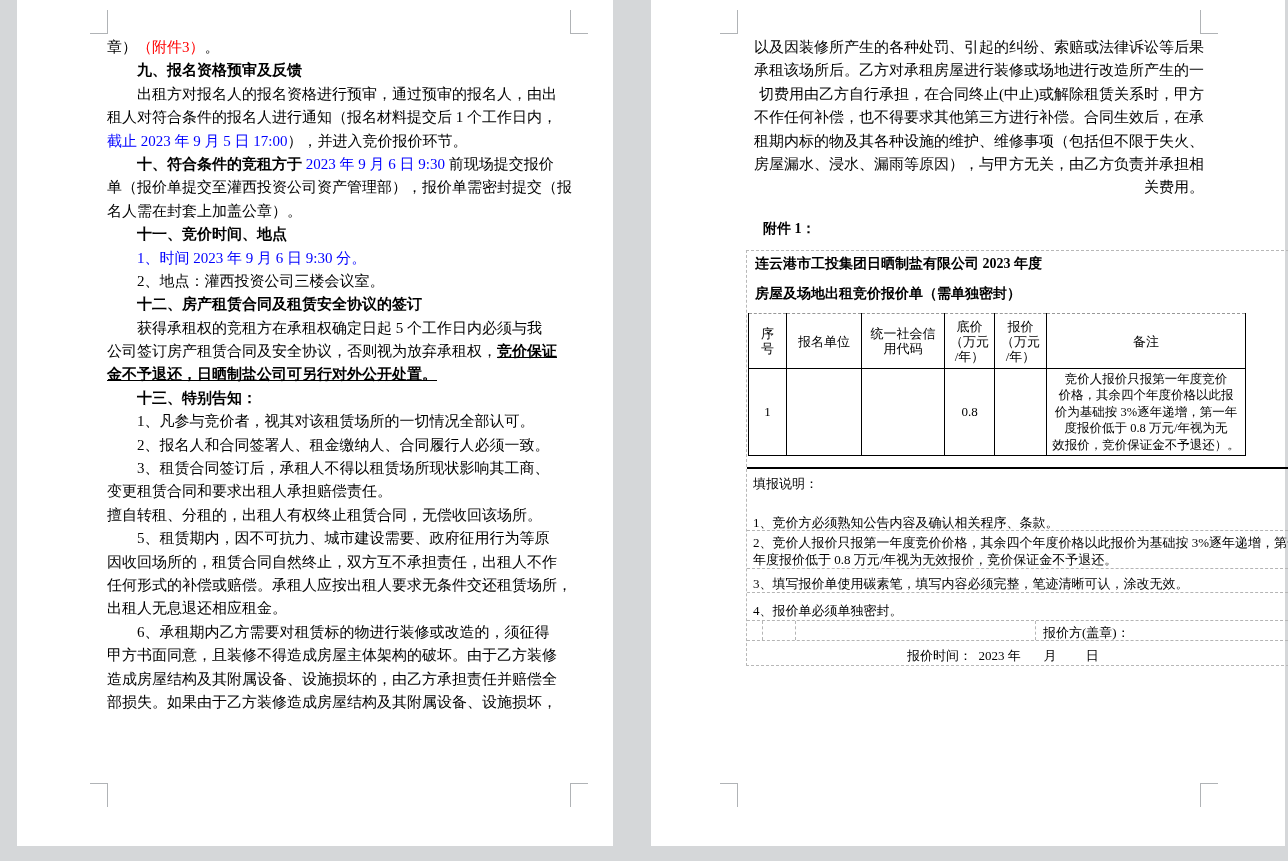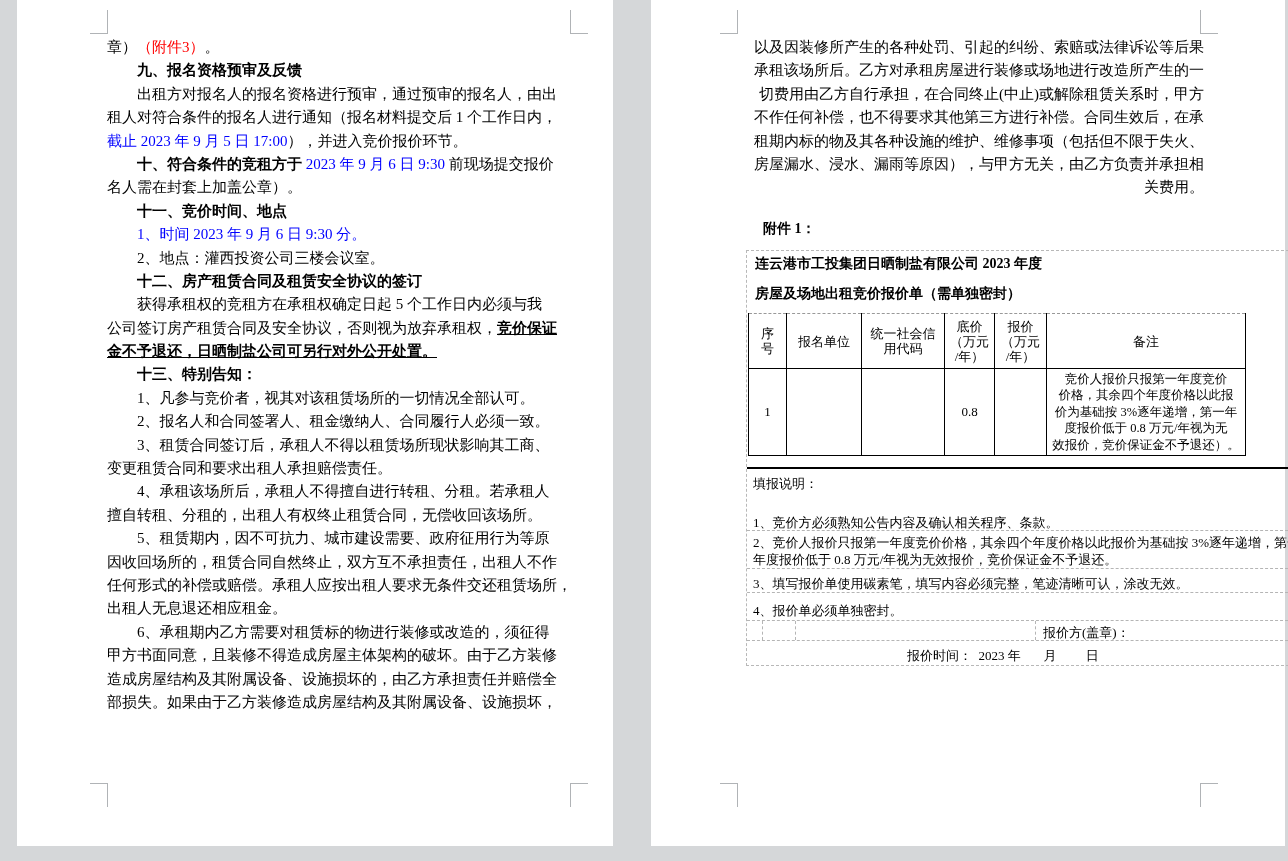--- a/index.html
+++ b/index.html
@@ -65,34 +65,34 @@
     <div class="mark bl" style="left:73px;top:783px;"></div>
     <div class="mark br" style="left:553px;top:783px;"></div>
 
     <div class="lines">
       <div class="ln"><span>章）</span><span class="red">（附件3）</span><span>。</span></div>
       <div class="ln ind b">九、报名资格预审及反馈</div>
       <div class="ln ind">出租方对报名人的报名资格进行预审，通过预审的报名人，由出</div>
       <div class="ln">租人对符合条件的报名人进行通知（报名材料提交后 1 个工作日内，</div>
       <div class="ln"><span class="blue">截止 2023 年 9 月 5 日 17:00</span><span>），并进入竞价报价环节。</span></div>
       <div class="ln ind"><span class="b">十、符合条件的竞租方于</span><span class="blue"> 2023 年 9 月 6 日 9:30 </span><span>前现场提交报价</span></div>
+      <div class="ln">单（报价单提交至灌西投资公司资产管理部），报价单需密封提交（报</div>
       <div class="ln">名人需在封套上加盖公章）。</div>
       <div class="ln ind b">十一、竞价时间、地点</div>
       <div class="ln ind blue">1、时间 2023 年 9 月 6 日 9:30 分。</div>
       <div class="ln ind">2、地点：灌西投资公司三楼会议室。</div>
       <div class="ln ind b">十二、房产租赁合同及租赁安全协议的签订</div>
       <div class="ln ind">获得承租权的竞租方在承租权确定日起 5 个工作日内必须与我</div>
       <div class="ln"><span>公司签订房产租赁合同及安全协议，否则视为放弃承租权，</span><span class="bu">竞价保证</span></div>
       <div class="ln bu">金不予退还，日晒制盐公司可另行对外公开处置。</div>
       <div class="ln ind b">十三、特别告知：</div>
       <div class="ln ind">1、凡参与竞价者，视其对该租赁场所的一切情况全部认可。</div>
       <div class="ln ind">2、报名人和合同签署人、租金缴纳人、合同履行人必须一致。</div>
       <div class="ln ind">3、租赁合同签订后，承租人不得以租赁场所现状影响其工商、</div>
       <div class="ln">变更租赁合同和要求出租人承担赔偿责任。</div>
-      <div class="ln ind">4、承租该场所后，承租人不得擅自进行转租、分租。若承租人</div>
       <div class="ln">擅自转租、分租的，出租人有权终止租赁合同，无偿收回该场所。</div>
       <div class="ln ind">5、租赁期内，因不可抗力、城市建设需要、政府征用行为等原</div>
       <div class="ln">因收回场所的，租赁合同自然终止，双方互不承担责任，出租人不作</div>
       <div class="ln">任何形式的补偿或赔偿。承租人应按出租人要求无条件交还租赁场所，</div>
       <div class="ln">出租人无息退还相应租金。</div>
       <div class="ln ind">6、承租期内乙方需要对租赁标的物进行装修或改造的，须征得</div>
       <div class="ln">甲方书面同意，且装修不得造成房屋主体架构的破坏。由于乙方装修</div>
       <div class="ln">造成房屋结构及其附属设备、设施损坏的，由乙方承担责任并赔偿全</div>
       <div class="ln">部损失。如果由于乙方装修造成房屋结构及其附属设备、设施损坏，</div>
     </div>

